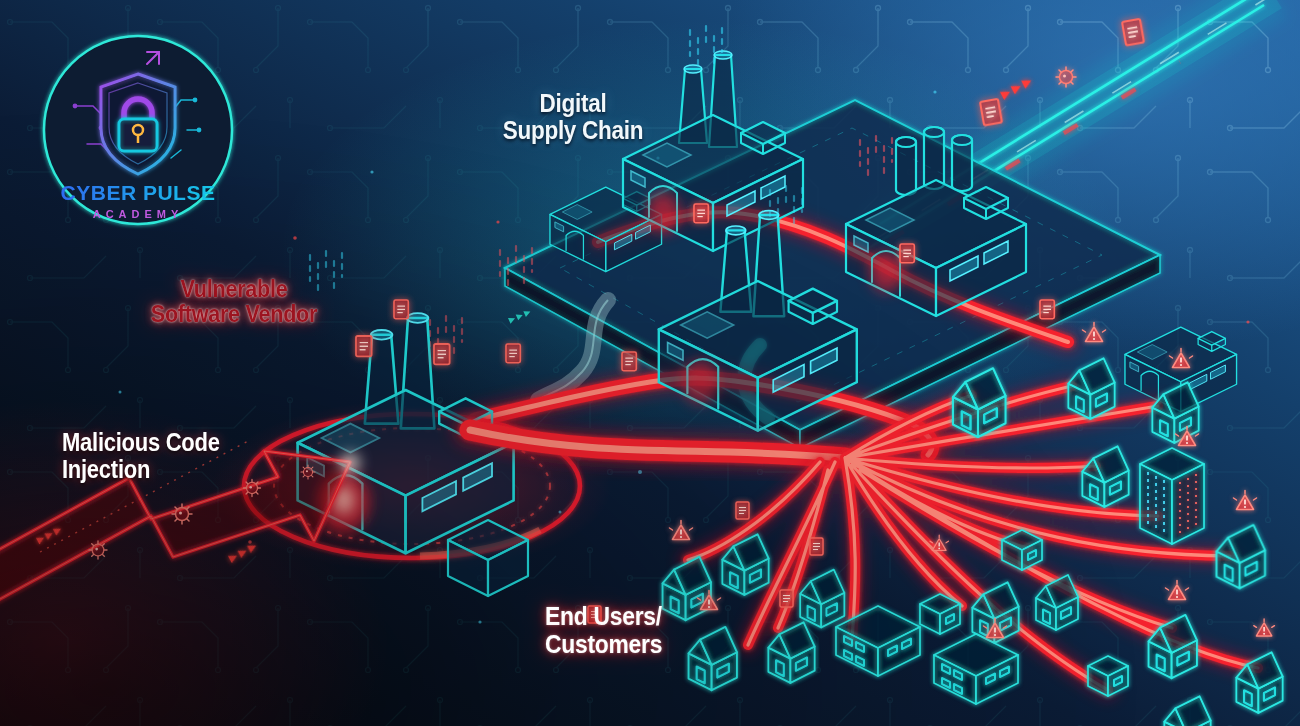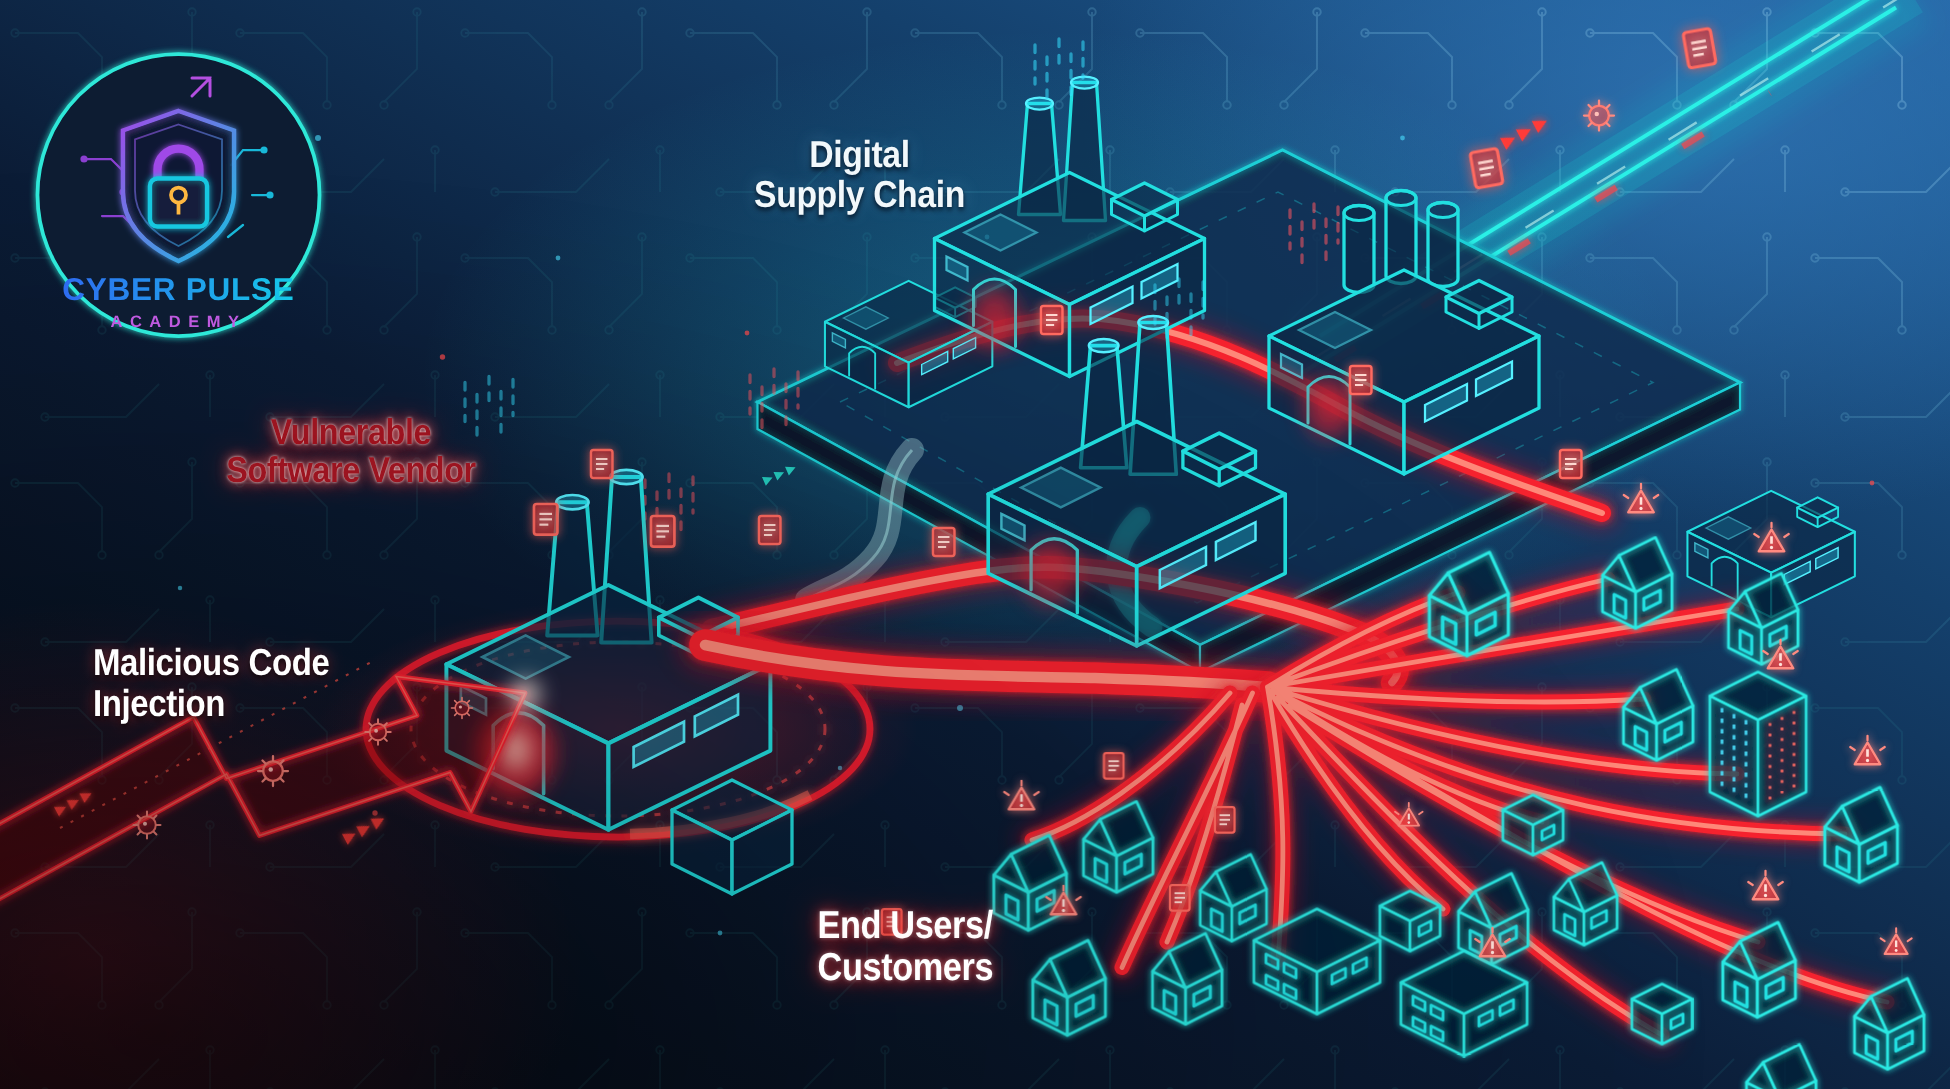--- a/index.html
+++ b/index.html
@@ -13,21 +13,21 @@
     text-shadow:0 2px 4px rgba(0,10,25,.9),0 0 12px rgba(130,220,255,.3);}
   #lbl-vendor{left:136px;top:276px;width:196px;text-align:center;font-size:24px;
     color:#9c1420;transform:scaleX(.9);transform-origin:center top;
     text-shadow:0 0 2px rgba(255,230,230,.95),0 0 8px rgba(255,110,110,.95),0 0 18px rgba(255,40,40,.7);}
   #lbl-injection{left:62px;top:429px;font-size:25px;color:#ffffff;transform:scaleX(.88);
     transform-origin:left top;
     text-shadow:0 2px 4px rgba(0,0,0,.7),0 0 10px rgba(255,70,70,.5);}
   #lbl-endusers{left:545px;top:603px;font-size:26px;color:#ffffff;transform:scaleX(.88);
     transform-origin:left top;
     text-shadow:0 0 3px rgba(255,255,255,.35),0 0 10px rgba(255,60,60,.8),0 0 22px rgba(255,30,30,.55);}
-  #logo{position:absolute;left:16px;top:26px;width:206px;height:206px;}
+  #logo{position:absolute;left:35px;top:26px;width:206px;height:206px;}
   
   .tw{fill:rgba(9,33,58,.5);stroke:#2be8e2;stroke-width:1.7;stroke-linejoin:round;}
   .fw{fill:rgba(10,38,66,.6);stroke:#22dfe0;stroke-width:2.2;stroke-linejoin:round;}
   .fwl{fill:none;stroke:#22dfe0;stroke-width:2;stroke-linejoin:round;stroke-linecap:round;}
   .win{fill:rgba(36,220,255,.32);stroke:#55f0ff;stroke-width:1.5;}
   .rp{fill:none;stroke:#f5202e;stroke-linecap:round;}
   .rpc{fill:none;stroke:#ff9a86;stroke-linecap:round;opacity:.85;}
   .rpu{fill:none;stroke:#c00f20;stroke-linecap:round;opacity:.4;}
 </style>
 </head>

